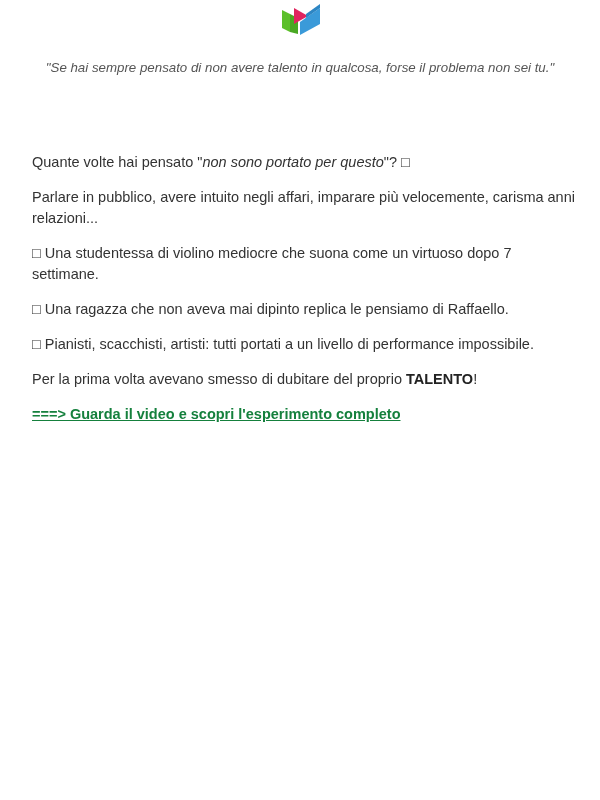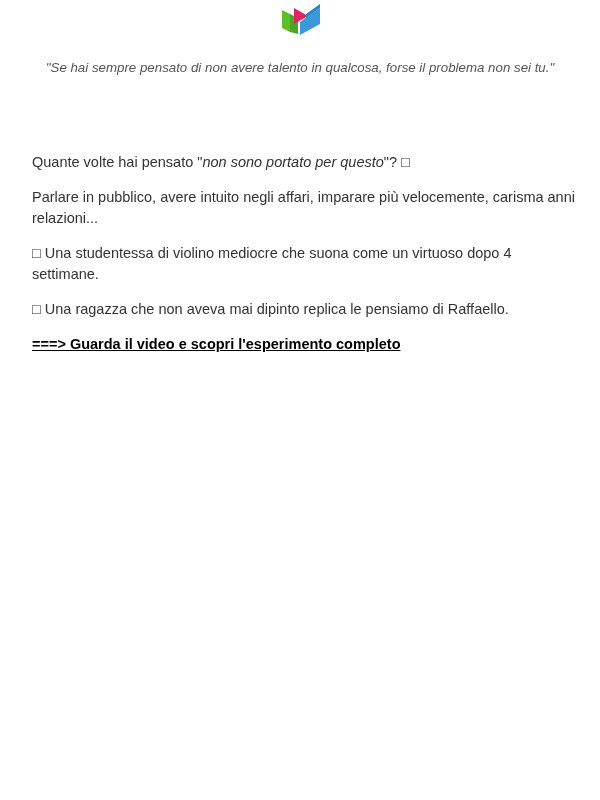--- a/index.html
+++ b/index.html
@@ -2,34 +2,36 @@
 <html><head>
 <meta charset="utf-8">
 <style>
   html, body { margin: 0; padding: 0; background: #ffffff; }
   body { width: 600px; height: 800px; overflow: hidden; font-family: "Liberation Sans", sans-serif; color: #333333; }
   .logo { position: absolute; left: 278px; top: 2px; width: 46px; height: 34px; }
   .quote { position: absolute; left: 30px; top: 58px; width: 540px; text-align: center; font-style: italic; font-size: 13.3px; line-height: 20px; color: #555555; }
   .content { position: absolute; left: 32px; top: 152px; width: 548px; font-size: 14.5px; line-height: 21px; }
   .content p { margin: 0 0 14px 0; }
   .content b { color: #222222; }
-  .cta { color: #000000; font-weight: bold; text-decoration: underline; }
+  .cta { color: #15803d; font-weight: bold; text-decoration: underline; }
 </style>
 </head>
 <body>
 
 <svg class="logo" viewBox="0 0 46 34">
   <polygon points="4,8 12,12 12,30 4,26" fill="#5cbf2a"></polygon>
   <polygon points="12,12 20,16 20,32 12,30" fill="#4aa823"></polygon>
   <polygon points="16,6 30,14 16,22" fill="#e0245e"></polygon>
   <polygon points="22,20 42,6 42,22 22,33" fill="#3a9ad9"></polygon>
   <polygon points="28,12 42,2 42,6 28,16" fill="#2d86c4"></polygon>
 </svg>
 
 <div class="quote">"Se hai sempre pensato di non avere talento in qualcosa, forse il problema non sei tu."</div>
 
 <div class="content">
   <p><span>Quante volte hai pensato "</span><em>non sono portato per questo</em><span>"? □</span></p>
   <p>Parlare in pubblico, avere intuito negli affari, imparare più velocemente, carisma anni relazioni...</p>
-  <p>□ Una studentessa di violino mediocre che suona come un virtuoso dopo 4 settimane.</p>
+  <p>□ Una studentessa di violino mediocre che suona come un virtuoso dopo 7 settimane.</p>
   <p>□ Una ragazza che non aveva mai dipinto replica le pensiamo di Raffaello.</p>
+  <p>□ Pianisti, scacchisti, artisti: tutti portati a un livello di performance impossibile.</p>
+  <p><span>Per la prima volta avevano smesso di dubitare del proprio </span><b>TALENTO</b><span>!</span></p>
   <p><a class="cta" href="#">===&gt; Guarda il video e scopri l'esperimento completo</a></p>
 </div>
 
 </body></html>

